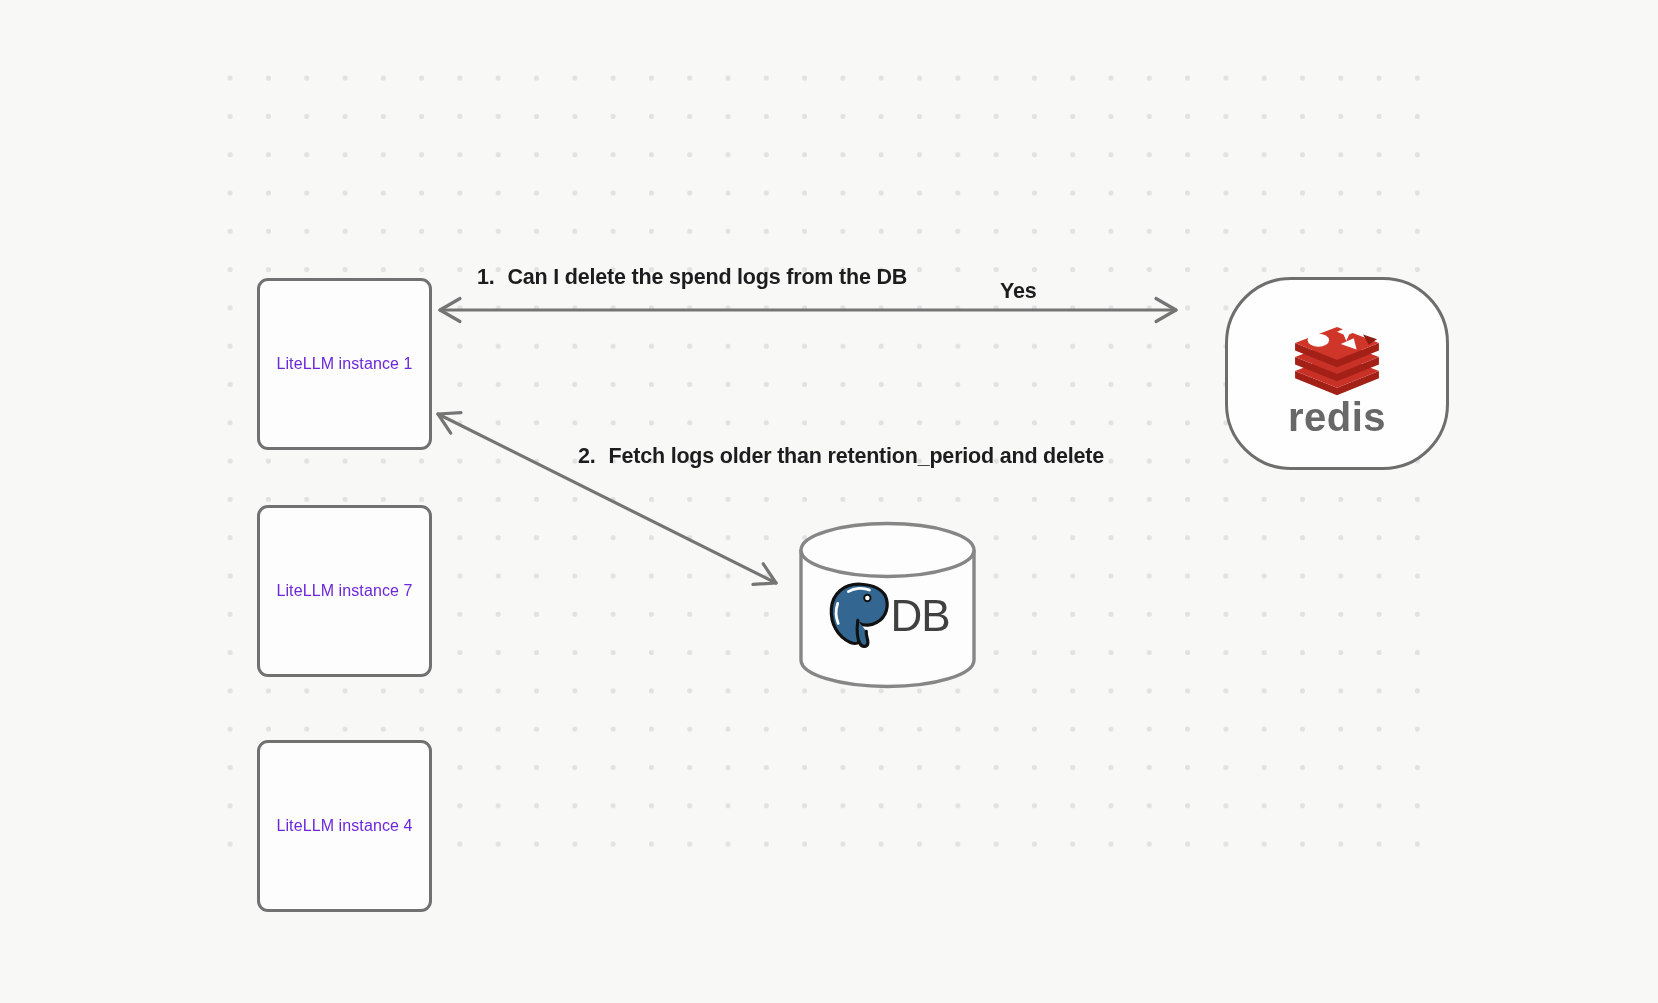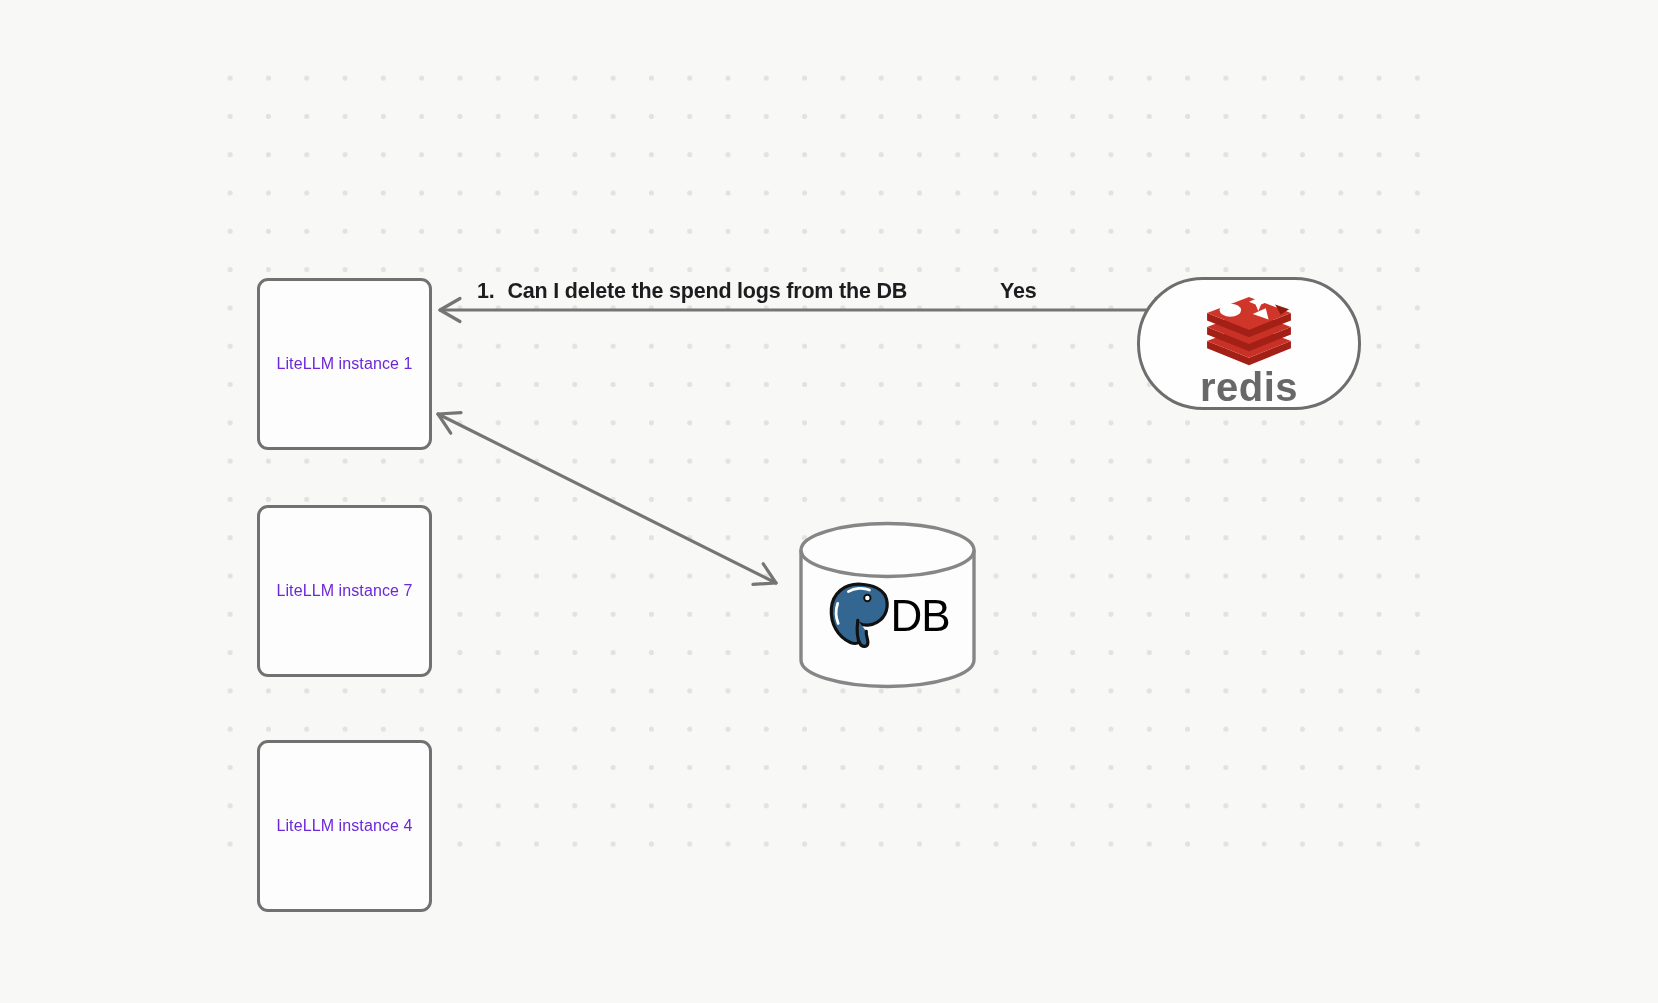--- a/index.html
+++ b/index.html
@@ -33,22 +33,22 @@
   .box .node-label {
     font-size: 16px;
     color: #6d28d9;
     letter-spacing: 0.1px;
   }
   .box1 { left: 257px; top: 278px; }
   .box2 { left: 257px; top: 505px; }
   .box3 { left: 257px; top: 740px; }
   .redis-node {
     position: absolute;
-    left: 1137px; top: 277px;
-    width: 224px; height: 133px;
+    left: 1225px; top: 277px;
+    width: 224px; height: 193px;
     box-sizing: border-box;
     background: #fefefe;
     border: 3px solid #6e6e6e;
     border-radius: 66px;
     display: flex;
     flex-direction: column;
     align-items: center;
     justify-content: center;
     padding-top: 4px;
   }
@@ -70,38 +70,38 @@
     position: absolute;
     left: 0; top: 36px;
     width: 179px; height: 120px;
     display: flex;
     align-items: center;
     justify-content: center;
   }
   .db-label {
     font-size: 44px;
     font-weight: 400;
-    color: #000000;
+    color: #404040;
     margin-left: -7px;
     letter-spacing: -1px;
   }
   .arrows-layer {
     position: absolute;
     left: 0; top: 0;
   }
   .arrow-label {
     position: absolute;
     font-weight: 700;
     font-size: 21.5px;
     color: #1d1d1f;
     white-space: nowrap;
     letter-spacing: -0.2px;
   }
   .arrow-label .num { margin-right: 13px; }
-  .label1 { left: 477px; top: 279px; text-align: right; }
+  .label1 { left: 477px; top: 265px; text-align: right; }
   .label-yes { left: 1000px; top: 279px; }
   .label2 { left: 578px; top: 444px; }
 </style>
 </head>
 <body>
 
 <div class="stage">
 
   <div class="dots"></div>
 
@@ -161,14 +161,17 @@
       <span class="db-label">DB</span>
     </div>
   </div>
 
   <div class="arrow-label label1">
     <span class="num">1.</span><span>Can I delete the spend logs from the DB</span>
   </div>
   <div class="arrow-label label-yes">
     <span>Yes</span>
   </div>
+  <div class="arrow-label label2">
+    <span class="num">2.</span><span>Fetch logs older than retention_period and delete</span>
+  </div>
 
 </div>
 
 </body></html>

